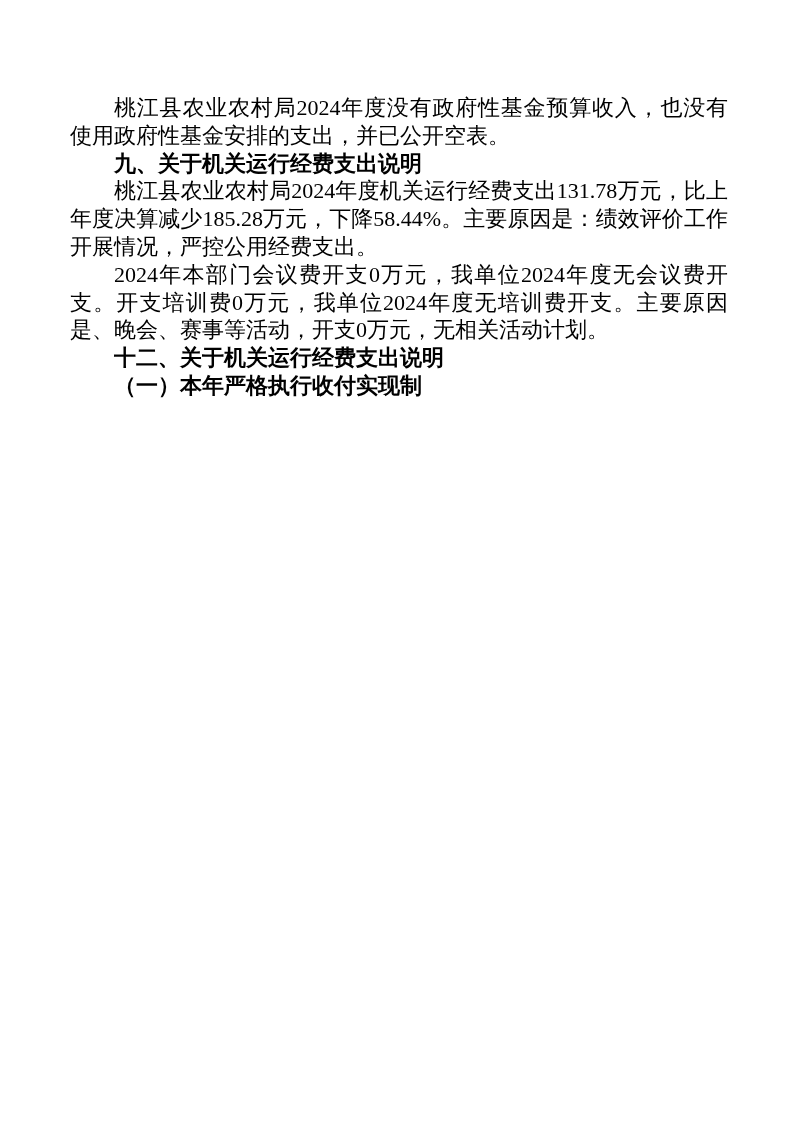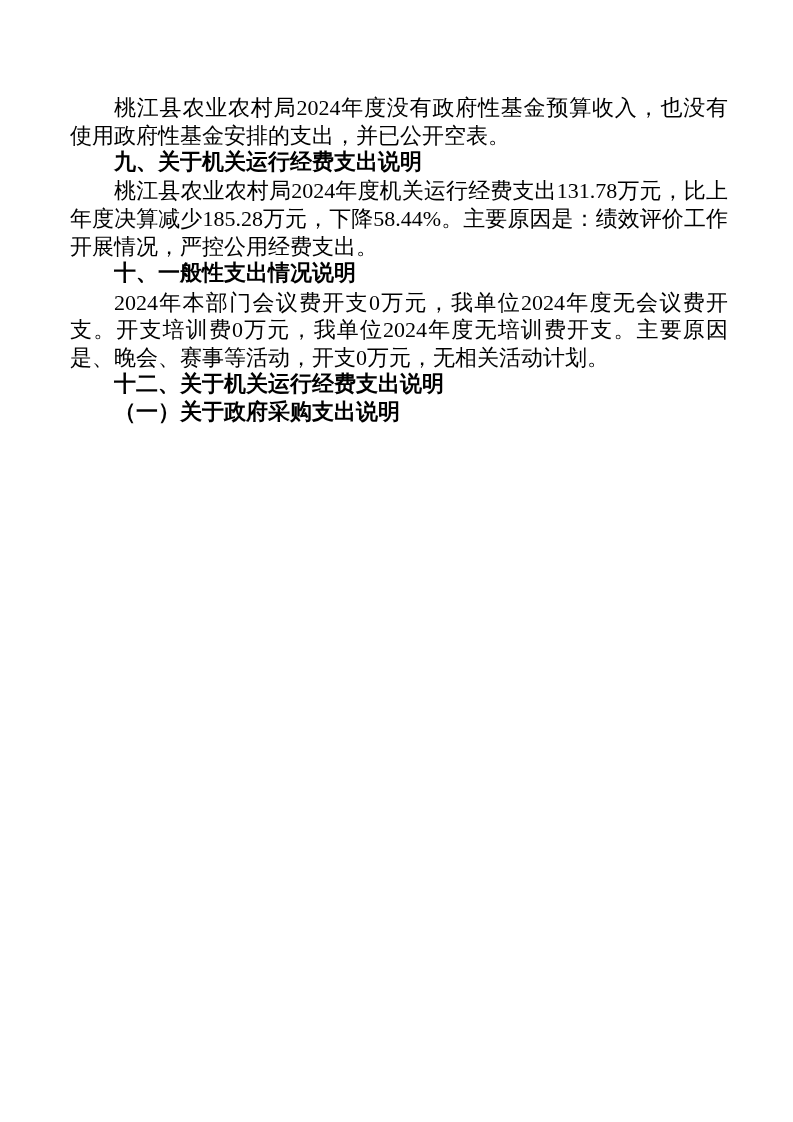--- a/index.html
+++ b/index.html
@@ -31,29 +31,28 @@
     color: #000000;
     letter-spacing: 0;
   }
   .doc p {
     margin: 0;
     padding: 0;
     text-indent: 2em;
   }
   .doc p.heading {
     font-weight: bold;
-    font-family: Liberation Mono, monospace;
+    font-family: Liberation Sans, sans-serif;
   }
 </style>
 </head>
 <body>
 
 <div class="page">
   <div class="doc" id="doc-body">
       <p class="paragraph">桃江县农业农村局2024年度没有政府性基金预算收入，也没有使用政府性基金安排的支出，并已公开空表。</p>
       <p class="heading">九、关于机关运行经费支出说明</p>
       <p class="paragraph">桃江县农业农村局2024年度机关运行经费支出131.78万元，比上年度决算减少185.28万元，下降58.44%。主要原因是：绩效评价工作开展情况，严控公用经费支出。</p>
-      <p class="heading">十、一般性支出情况说明</p>
       <p class="paragraph">2024年本部门会议费开支0万元，我单位2024年度无会议费开支。开支培训费0万元，我单位2024年度无培训费开支。主要原因是、晚会、赛事等活动，开支0万元，无相关活动计划。</p>
       <p class="heading">十二、关于机关运行经费支出说明</p>
-      <p class="heading">（一）关于政府采购支出说明</p>
+      <p class="heading">（一）本年严格执行收付实现制</p>
     </div>
 </div>
 
 </body></html>

